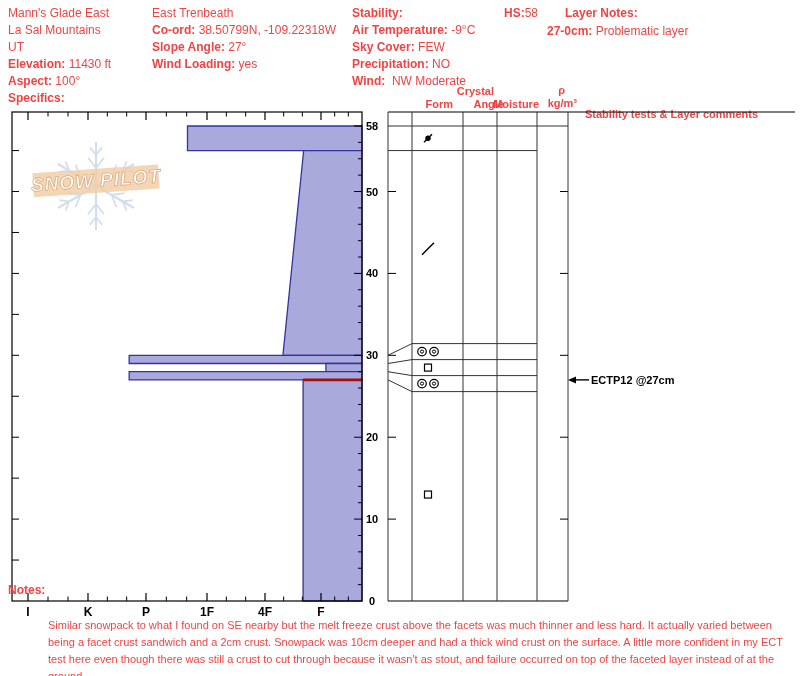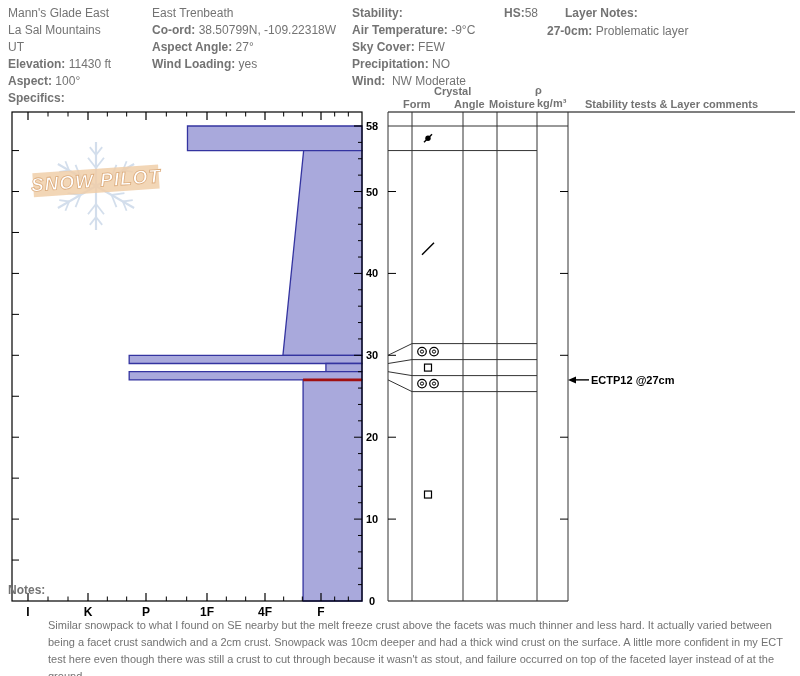--- a/index.html
+++ b/index.html
@@ -1,20 +1,20 @@
 <!DOCTYPE html>
 <html><head>
 <meta charset="utf-8">
 <style>
   html,body{margin:0;padding:0;background:#fff;}
   #page{position:relative;width:800px;height:676px;background:#fff;overflow:hidden;
-        font-family:"Liberation Sans",sans-serif;color:#737373;text-decoration:underline;}
+        font-family:"Liberation Sans",sans-serif;color:#ef4444;text-decoration:underline;}
   .col{position:absolute;top:5px;font-size:12px;line-height:17px;white-space:nowrap;}
   .b{font-weight:bold;}
-  .ch{position:absolute;font-size:11px;font-weight:bold;text-align:left;white-space:nowrap;}
+  .ch{position:absolute;font-size:11px;font-weight:bold;text-align:right;white-space:nowrap;}
   #chart-svg{position:absolute;left:0;top:0;}
   #notes-label{position:absolute;left:8px;top:583px;font-size:12px;font-weight:bold;}
   #notes-body{position:absolute;left:48px;top:617px;width:744px;font-size:11px;line-height:17px;}
   #layer-note-line{position:absolute;left:547px;top:24px;font-size:12px;white-space:nowrap;}
 </style>
 </head>
 <body>
 
 <div id="page">
 
@@ -23,21 +23,21 @@
     <div>La Sal Mountains</div>
     <div>UT</div>
     <div><span class="b">Elevation:</span> <span>11430 ft</span></div>
     <div><span class="b">Aspect:</span> <span>100°</span></div>
     <div><span class="b">Specifics:</span></div>
   </div>
 
   <div class="col" style="left:152px">
     <div>East Trenbeath</div>
     <div><span class="b">Co-ord:</span> <span>38.50799N, -109.22318W</span></div>
-    <div><span class="b">Aspect Angle:</span> <span>27°</span></div>
+    <div><span class="b">Slope Angle:</span> <span>27°</span></div>
     <div><span class="b">Wind Loading:</span> <span>yes</span></div>
   </div>
 
   <div class="col" style="left:352px">
     <div><span class="b">Stability:</span> <span></span></div>
     <div><span class="b">Air Temperature:</span> <span>-9°C</span></div>
     <div><span class="b">Sky Cover:</span> <span>FEW</span></div>
     <div><span class="b">Precipitation:</span> <span>NO</span></div>
     <div><span class="b">Wind:</span>&nbsp; <span>NW Moderate</span></div>
   </div>
@@ -52,21 +52,21 @@
   <div id="layer-note-line">
     <span class="b">27-0cm:</span> <span>Problematic layer</span>
   </div>
 
   <div class="ch" style="left:434px;top:85px;width:60px">Crystal</div>
   <div class="ch" style="left:403px;top:98px;width:50px">Form</div>
   <div class="ch" style="left:454px;top:98px;width:50px">Angle</div>
   <div class="ch" style="left:489px;top:98px;width:50px">Moisture</div>
   <div class="ch" style="left:535px;top:84px;width:30px">ρ</div>
   <div class="ch" style="left:537px;top:97px;width:40px">kg/m³</div>
-  <div class="ch" style="left:585px;top:98px;text-align:left">Stability tests &amp; Layer comments</div>
+  <div class="ch" style="left:585px;top:108px;text-align:left">Stability tests &amp; Layer comments</div>
 
   <svg id="chart-svg" width="800" height="676" viewBox="0 0 800 676">
       <g opacity="0.9">
         <line x1="96" y1="186" x2="96" y2="142" stroke-width="2.2" stroke="#cfdbea"></line>
         <line x1="96" y1="168" x2="104.00359917923356" y2="157.7558602031126" stroke-width="1.8" stroke="#cfdbea"></line>
         <line x1="96" y1="168" x2="87.99640082076644" y2="157.7558602031126" stroke-width="1.8" stroke="#cfdbea"></line>
         <line x1="96" y1="155" x2="102.15661475325658" y2="147.11989246393279" stroke-width="1.8" stroke="#cfdbea"></line>
         <line x1="96" y1="155" x2="89.84338524674342" y2="147.11989246393279" stroke-width="1.8" stroke="#cfdbea"></line>
         <line x1="96" y1="186" x2="57.894882233484694" y2="164" stroke-width="2.2" stroke="#cfdbea"></line>
         <line x1="80.4115427318801" y1="177" x2="75.54165701747324" y2="164.94660989063175" stroke-width="1.8" stroke="#cfdbea"></line>

